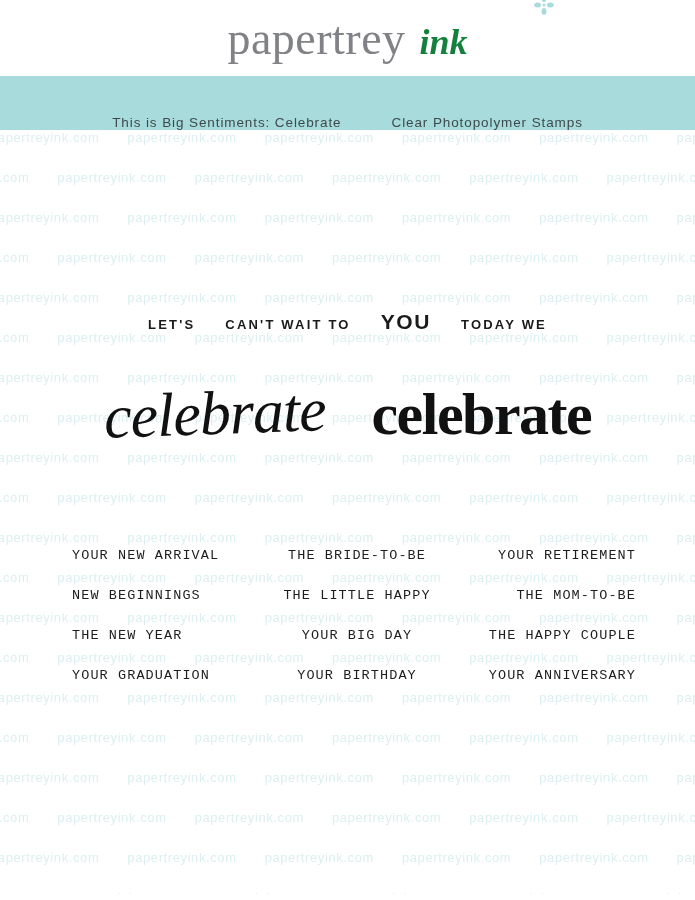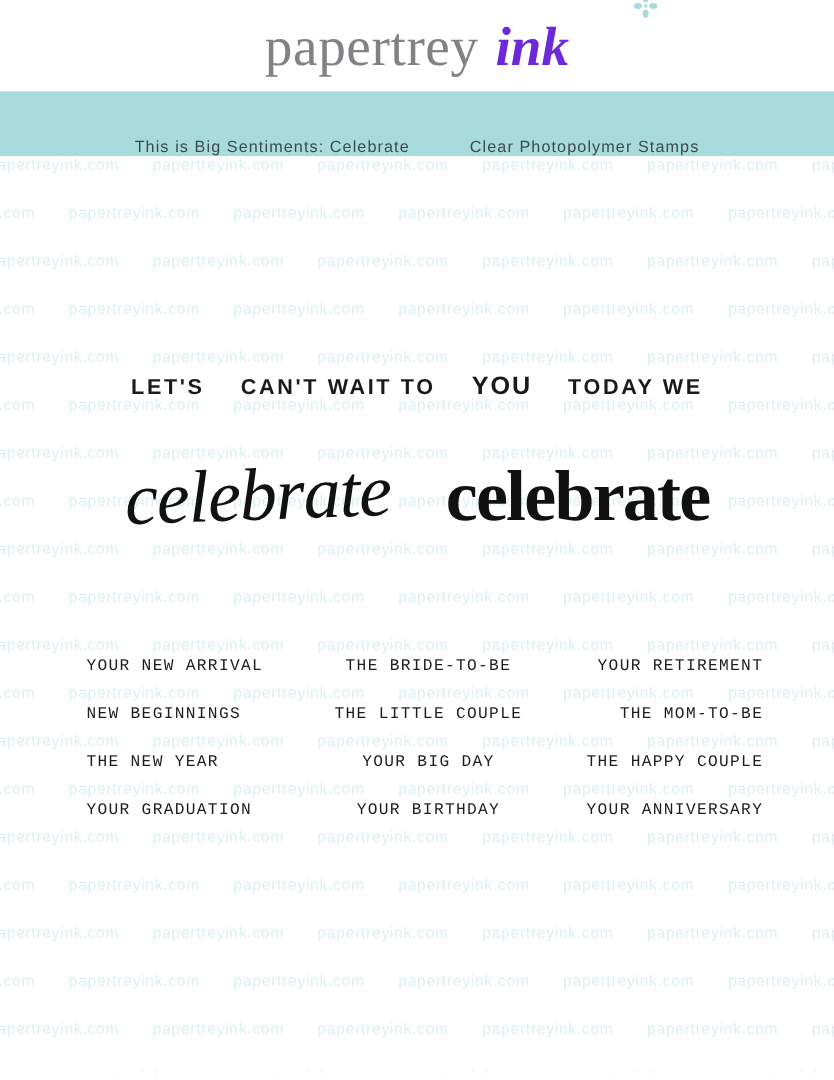--- a/index.html
+++ b/index.html
@@ -39,24 +39,24 @@
   }
   .logo-papertrey {
     font-family: "Liberation Serif", serif;
     font-size: 46px;
     letter-spacing: 0.5px;
     color: #808285;
     font-weight: 400;
   }
   .logo-ink {
     font-family: "Liberation Serif", serif;
-    font-size: 46px;
+    font-size: 36px;
     font-style: italic;
     font-weight: 700;
-    color: #6d28d9;
+    color: #15803d;
     margin-left: 14px;
   }
   .logo-flower {
     position: absolute;
     top: -17px;
     left: 307px;
     width: 20px;
     height: 20px;
   }
 
@@ -117,21 +117,21 @@
     display: flex;
     align-items: baseline;
     justify-content: center;
     gap: 30px;
   }
   .sc {
     font-family: "Liberation Sans", sans-serif;
     font-weight: 700;
     color: #1a1a1a;
     letter-spacing: 2.2px;
-    font-size: 18px;
+    font-size: 13px;
   }
   .sc.big {
     font-size: 21px;
     letter-spacing: 1.6px;
   }
 
   .big-words {
     position: absolute;
     top: 248px;
     left: 0;
@@ -260,21 +260,21 @@
       </div>
 
       <div class="phrase-grid">
         <div class="phrase-row">
           <span class="cell left">YOUR NEW ARRIVAL</span>
           <span class="cell center">THE BRIDE-TO-BE</span>
           <span class="cell right">YOUR RETIREMENT</span>
         </div>
         <div class="phrase-row">
           <span class="cell left">NEW BEGINNINGS</span>
-          <span class="cell center">THE LITTLE COUPLE</span>
+          <span class="cell center">THE LITTLE HAPPY</span>
           <span class="cell right">THE MOM-TO-BE</span>
         </div>
         <div class="phrase-row">
           <span class="cell left">THE NEW YEAR</span>
           <span class="cell center">YOUR BIG DAY</span>
           <span class="cell right">THE HAPPY COUPLE</span>
         </div>
         <div class="phrase-row">
           <span class="cell left">YOUR GRADUATION</span>
           <span class="cell center">YOUR BIRTHDAY</span>

